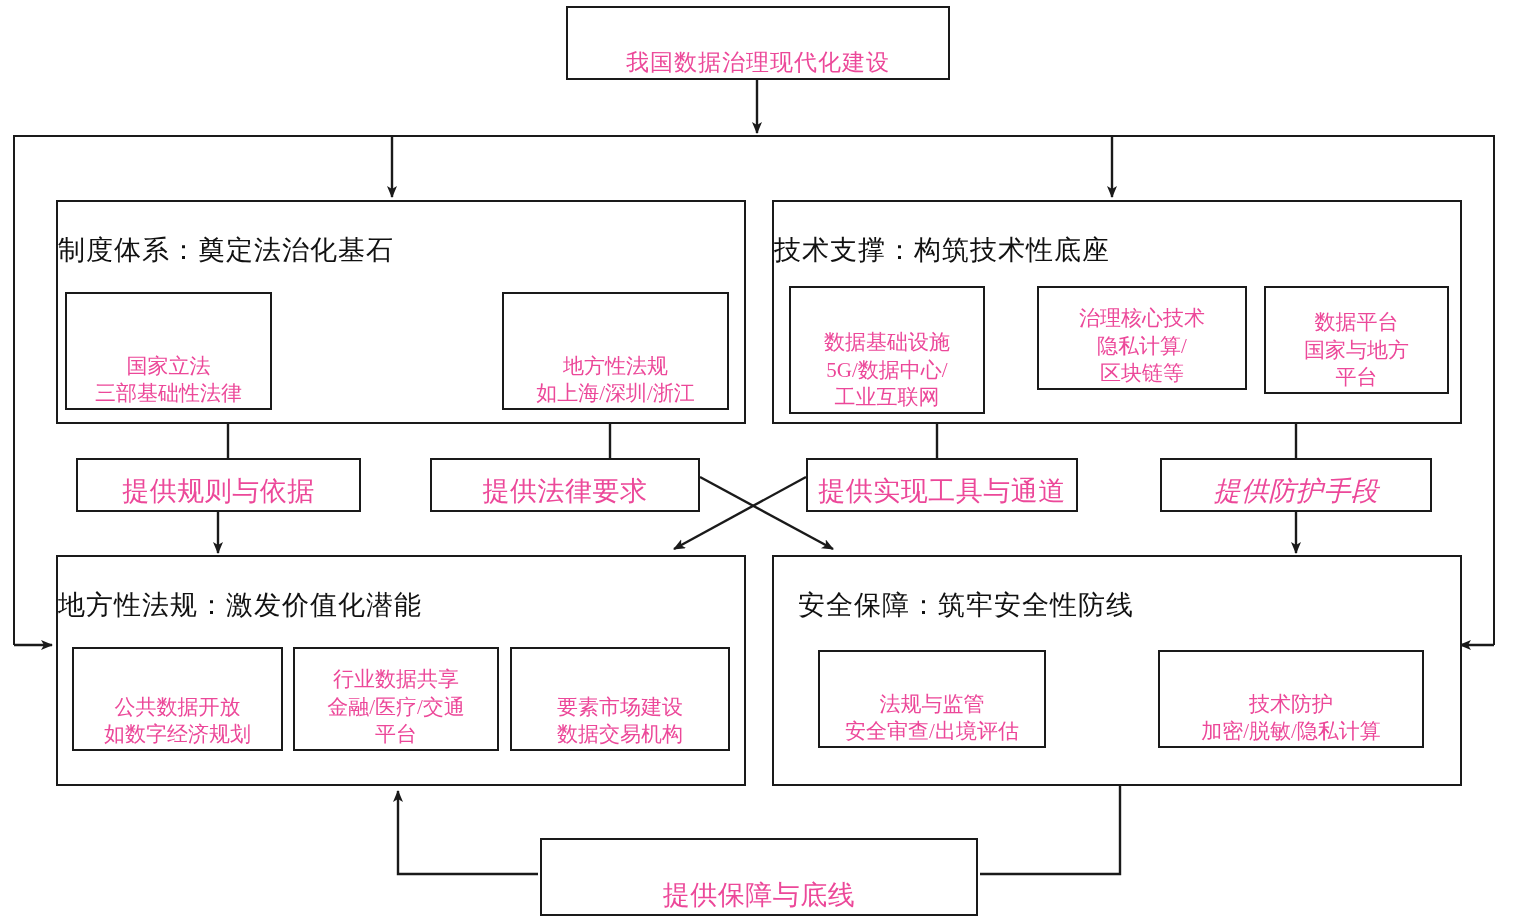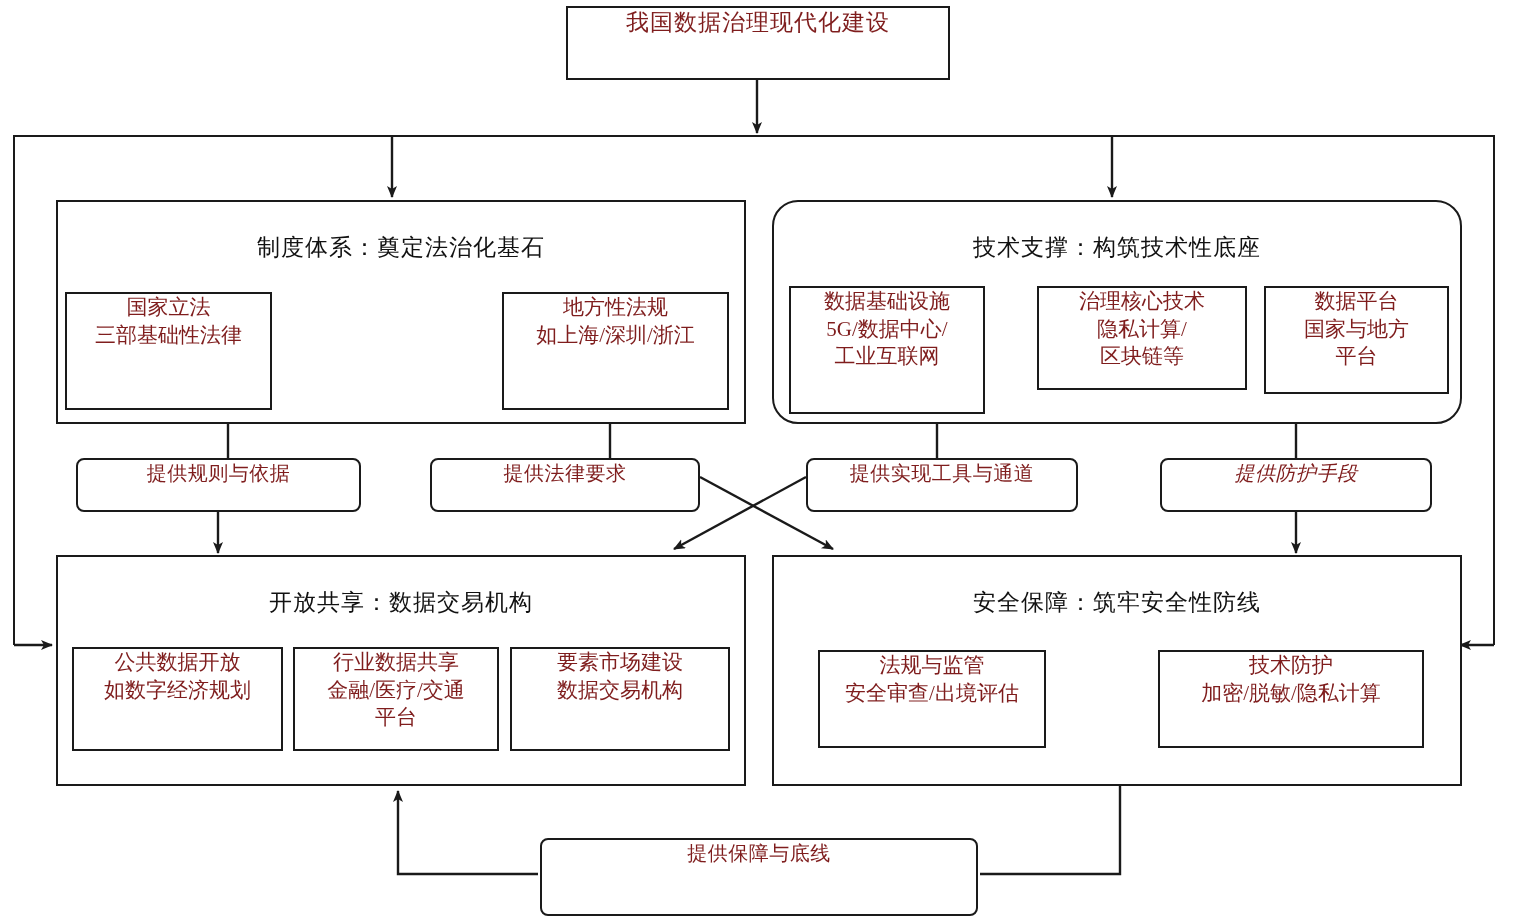--- a/index.html
+++ b/index.html
@@ -24,52 +24,52 @@
     width: 1515px;
     height: 924px;
     pointer-events: none;
   }
   .node {
     position: absolute;
     box-sizing: border-box;
     border: 2px solid #1a1a1a;
     background: #ffffff;
     display: flex;
-    align-items: flex-start;
+    align-items: flex-end;
     justify-content: center;
     text-align: center;
-    color: #7f1d1d;
+    color: #ec4899;
     line-height: 1.32;
     white-space: pre-line;
   }
   .group-box {
     position: absolute;
     box-sizing: border-box;
     border: 2px solid #1a1a1a;
     background: #ffffff;
   }
   .group-title {
     position: absolute;
     left: 0;
     right: 0;
-    text-align: center;
-    font-size: 23px;
+    text-align: left;
+    font-size: 27px;
     color: #111111;
     letter-spacing: 1px;
   }
   .outer-frame {
     position: absolute;
     box-sizing: border-box;
     border: 2px solid #1a1a1a;
     border-top-width: 2px;
     background: transparent;
   }
   .t-root   { font-size: 23px; letter-spacing: 1px; }
   .t-leaf   { font-size: 21px; }
-  .t-link   { font-size: 20px; letter-spacing: 0.5px; border-radius: 8px; }
+  .t-link   { font-size: 27px; letter-spacing: 0.5px; }
 </style>
 </head>
 <body>
 
 <div id="canvas">
 
   <svg id="wires" viewBox="0 0 1515 924" xmlns="http://www.w3.org/2000/svg">
     <defs>
       <marker id="ah" markerWidth="14" markerHeight="14" refX="11" refY="5" orient="auto" markerUnits="userSpaceOnUse">
         <path d="M0,0 L12,5 L0,10 L3,5 Z" fill="#1a1a1a"></path>
@@ -122,21 +122,21 @@
     <div class="node t-leaf" style="left:7px; top:90px; width:207px; height:118px;">
       <span>国家立法
 三部基础性法律</span>
     </div>
     <div class="node t-leaf" style="left:444px; top:90px; width:227px; height:118px;">
       <span>地方性法规
 如上海/深圳/浙江</span>
     </div>
   </div>
 
-  <div class="group-box" style="left:772px; top:200px; width:690px; height:224px;border-radius:26px;">
+  <div class="group-box" style="left:772px; top:200px; width:690px; height:224px;">
     <div class="group-title" style="top:30px;">技术支撑：构筑技术性底座</div>
     <div class="node t-leaf" style="left:15px; top:84px; width:196px; height:128px;">
       <span>数据基础设施
 5G/数据中心/
 工业互联网</span>
     </div>
     <div class="node t-leaf" style="left:263px; top:84px; width:210px; height:104px;">
       <span>治理核心技术
 隐私计算/
 区块链等</span>
@@ -155,38 +155,38 @@
     <span>提供实现工具与通道</span>
   </div>
   <div class="node t-link" style="left:430px; top:458px; width:270px; height:54px;">
     <span>提供法律要求</span>
   </div>
   <div class="node t-link" style="left:1160px; top:458px; width:272px; height:54px;font-style:italic;">
     <span>提供防护手段</span>
   </div>
 
   <div class="group-box" style="left:56px; top:555px; width:690px; height:231px;">
-    <div class="group-title" style="top:30px;">开放共享：数据交易机构</div>
+    <div class="group-title" style="top:30px;">地方性法规：激发价值化潜能</div>
     <div class="node t-leaf" style="left:14px; top:90px; width:211px; height:104px;">
       <span>公共数据开放
 如数字经济规划</span>
     </div>
     <div class="node t-leaf" style="left:235px; top:90px; width:206px; height:104px;">
       <span>行业数据共享
 金融/医疗/交通
 平台</span>
     </div>
     <div class="node t-leaf" style="left:452px; top:90px; width:220px; height:104px;">
       <span>要素市场建设
 数据交易机构</span>
     </div>
   </div>
 
   <div class="group-box" style="left:772px; top:555px; width:690px; height:231px;">
-    <div class="group-title" style="top:30px;">安全保障：筑牢安全性防线</div>
+    <div class="group-title" style="top:30px;padding-left:24px;">安全保障：筑牢安全性防线</div>
     <div class="node t-leaf" style="left:44px; top:93px; width:228px; height:98px;">
       <span>法规与监管
 安全审查/出境评估</span>
     </div>
     <div class="node t-leaf" style="left:384px; top:93px; width:266px; height:98px;">
       <span>技术防护
 加密/脱敏/隐私计算</span>
     </div>
   </div>
 

